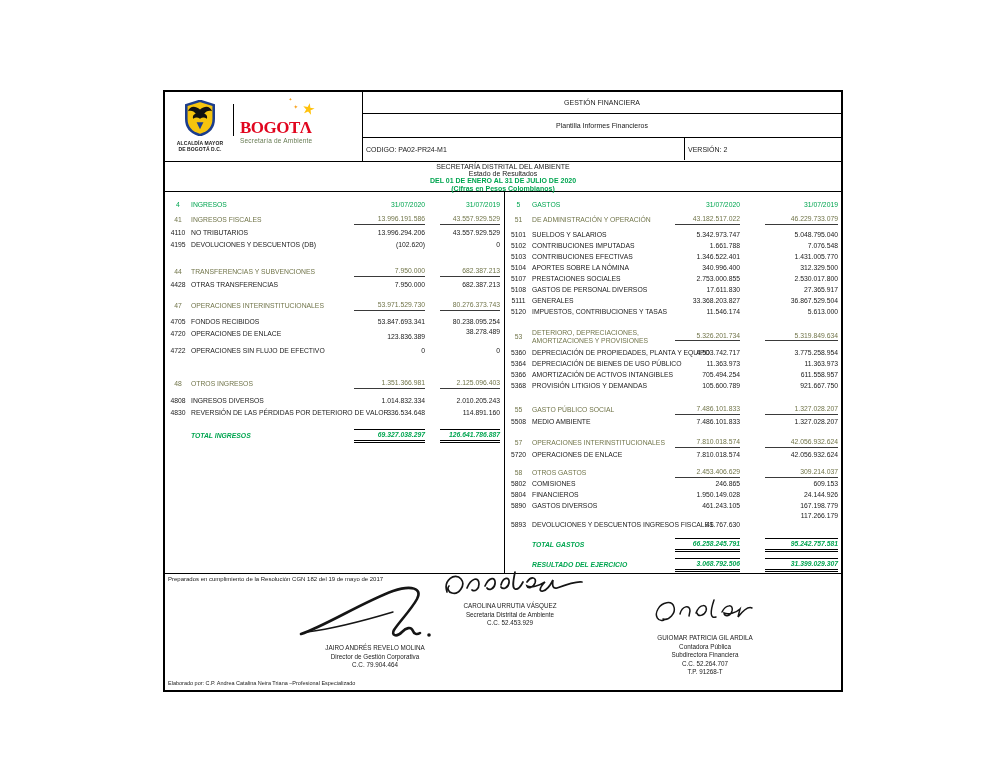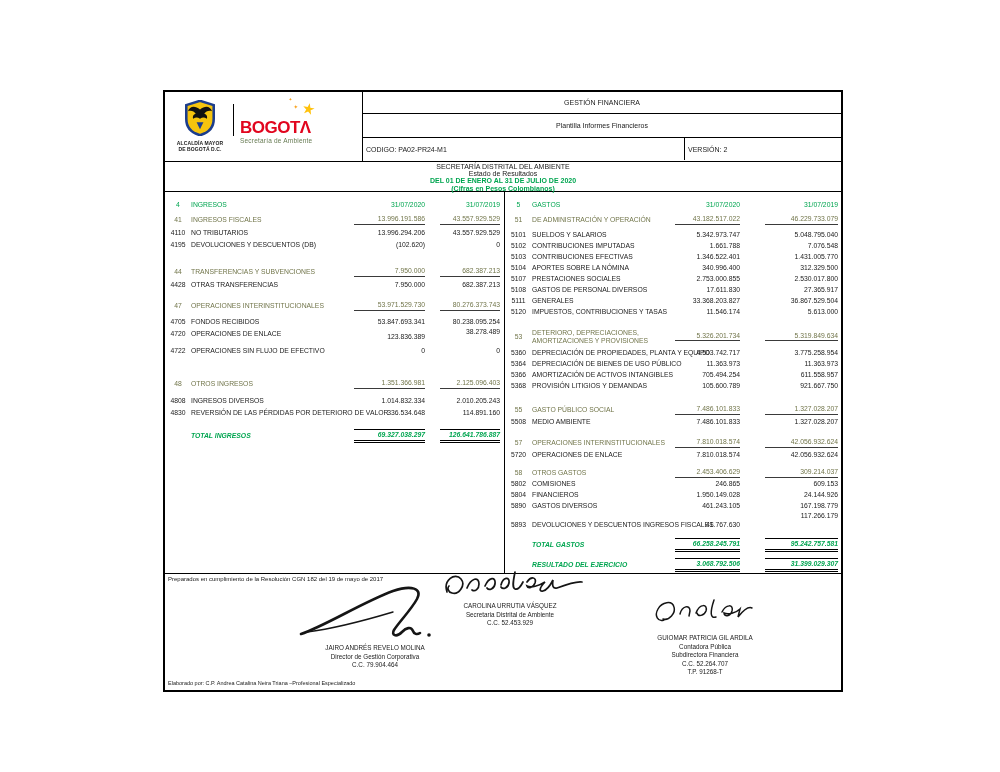--- a/index.html
+++ b/index.html
@@ -14,21 +14,21 @@
           font-family:"Liberation Sans",sans-serif;color:var(--ink);}
   .doc{position:absolute;left:163px;top:90px;width:680px;height:602px;border:2px solid #000;box-sizing:border-box;background:#fff;}
 
   
   .hdr{display:flex;height:70px;border-bottom:1px solid #000;box-sizing:border-box;}
   .brand-cell{width:198px;border-right:1px solid #000;box-sizing:border-box;display:flex;align-items:center;padding:2px 4px;}
   .crest-wrap{width:62px;text-align:center;}
   .crest-cap{font-size:5px;font-weight:700;line-height:5.8px;letter-spacing:.1px;margin-top:1px;}
   .brand-div{width:1px;height:32px;background:#000;margin:0 6px 14px 2px;}
   .wordmark-wrap{position:relative;padding-top:10px;}
-  .bogota-word{font-size:17px;font-weight:800;color:var(--red);letter-spacing:-.5px;line-height:17px;white-space:nowrap;}
+  .bogota-word{font-size:17px;font-weight:800;color:var(--red);letter-spacing:-.5px;line-height:17px;white-space:nowrap;font-family:Liberation Serif, serif;}
   .bogota-lambda{font-weight:800;}
   .star-big{position:absolute;top:-9px;right:-3px;color:var(--star);font-size:15px;transform:rotate(12deg);}
   .star-s1{position:absolute;top:-6px;right:14px;color:#f9a11b;font-size:6px;}
   .star-s2{position:absolute;top:-12px;right:20px;color:#f9a11b;font-size:4.5px;}
   .brand-sub{font-size:6.5px;color:#667a52;margin-top:1px;letter-spacing:.2px;}
   .hdr-right{flex:1;display:flex;flex-direction:column;}
   .hdr-r1{height:22px;border-bottom:1px solid #000;display:flex;align-items:center;justify-content:center;font-size:7px;box-sizing:border-box;}
   .hdr-r2{height:24px;border-bottom:1px solid #000;display:flex;align-items:center;justify-content:center;font-size:7px;box-sizing:border-box;}
   .hdr-r3{height:22px;display:flex;}
   .hdr-codigo{flex:1;border-right:1px solid #000;display:flex;align-items:center;padding-left:3px;font-size:7px;box-sizing:border-box;}

